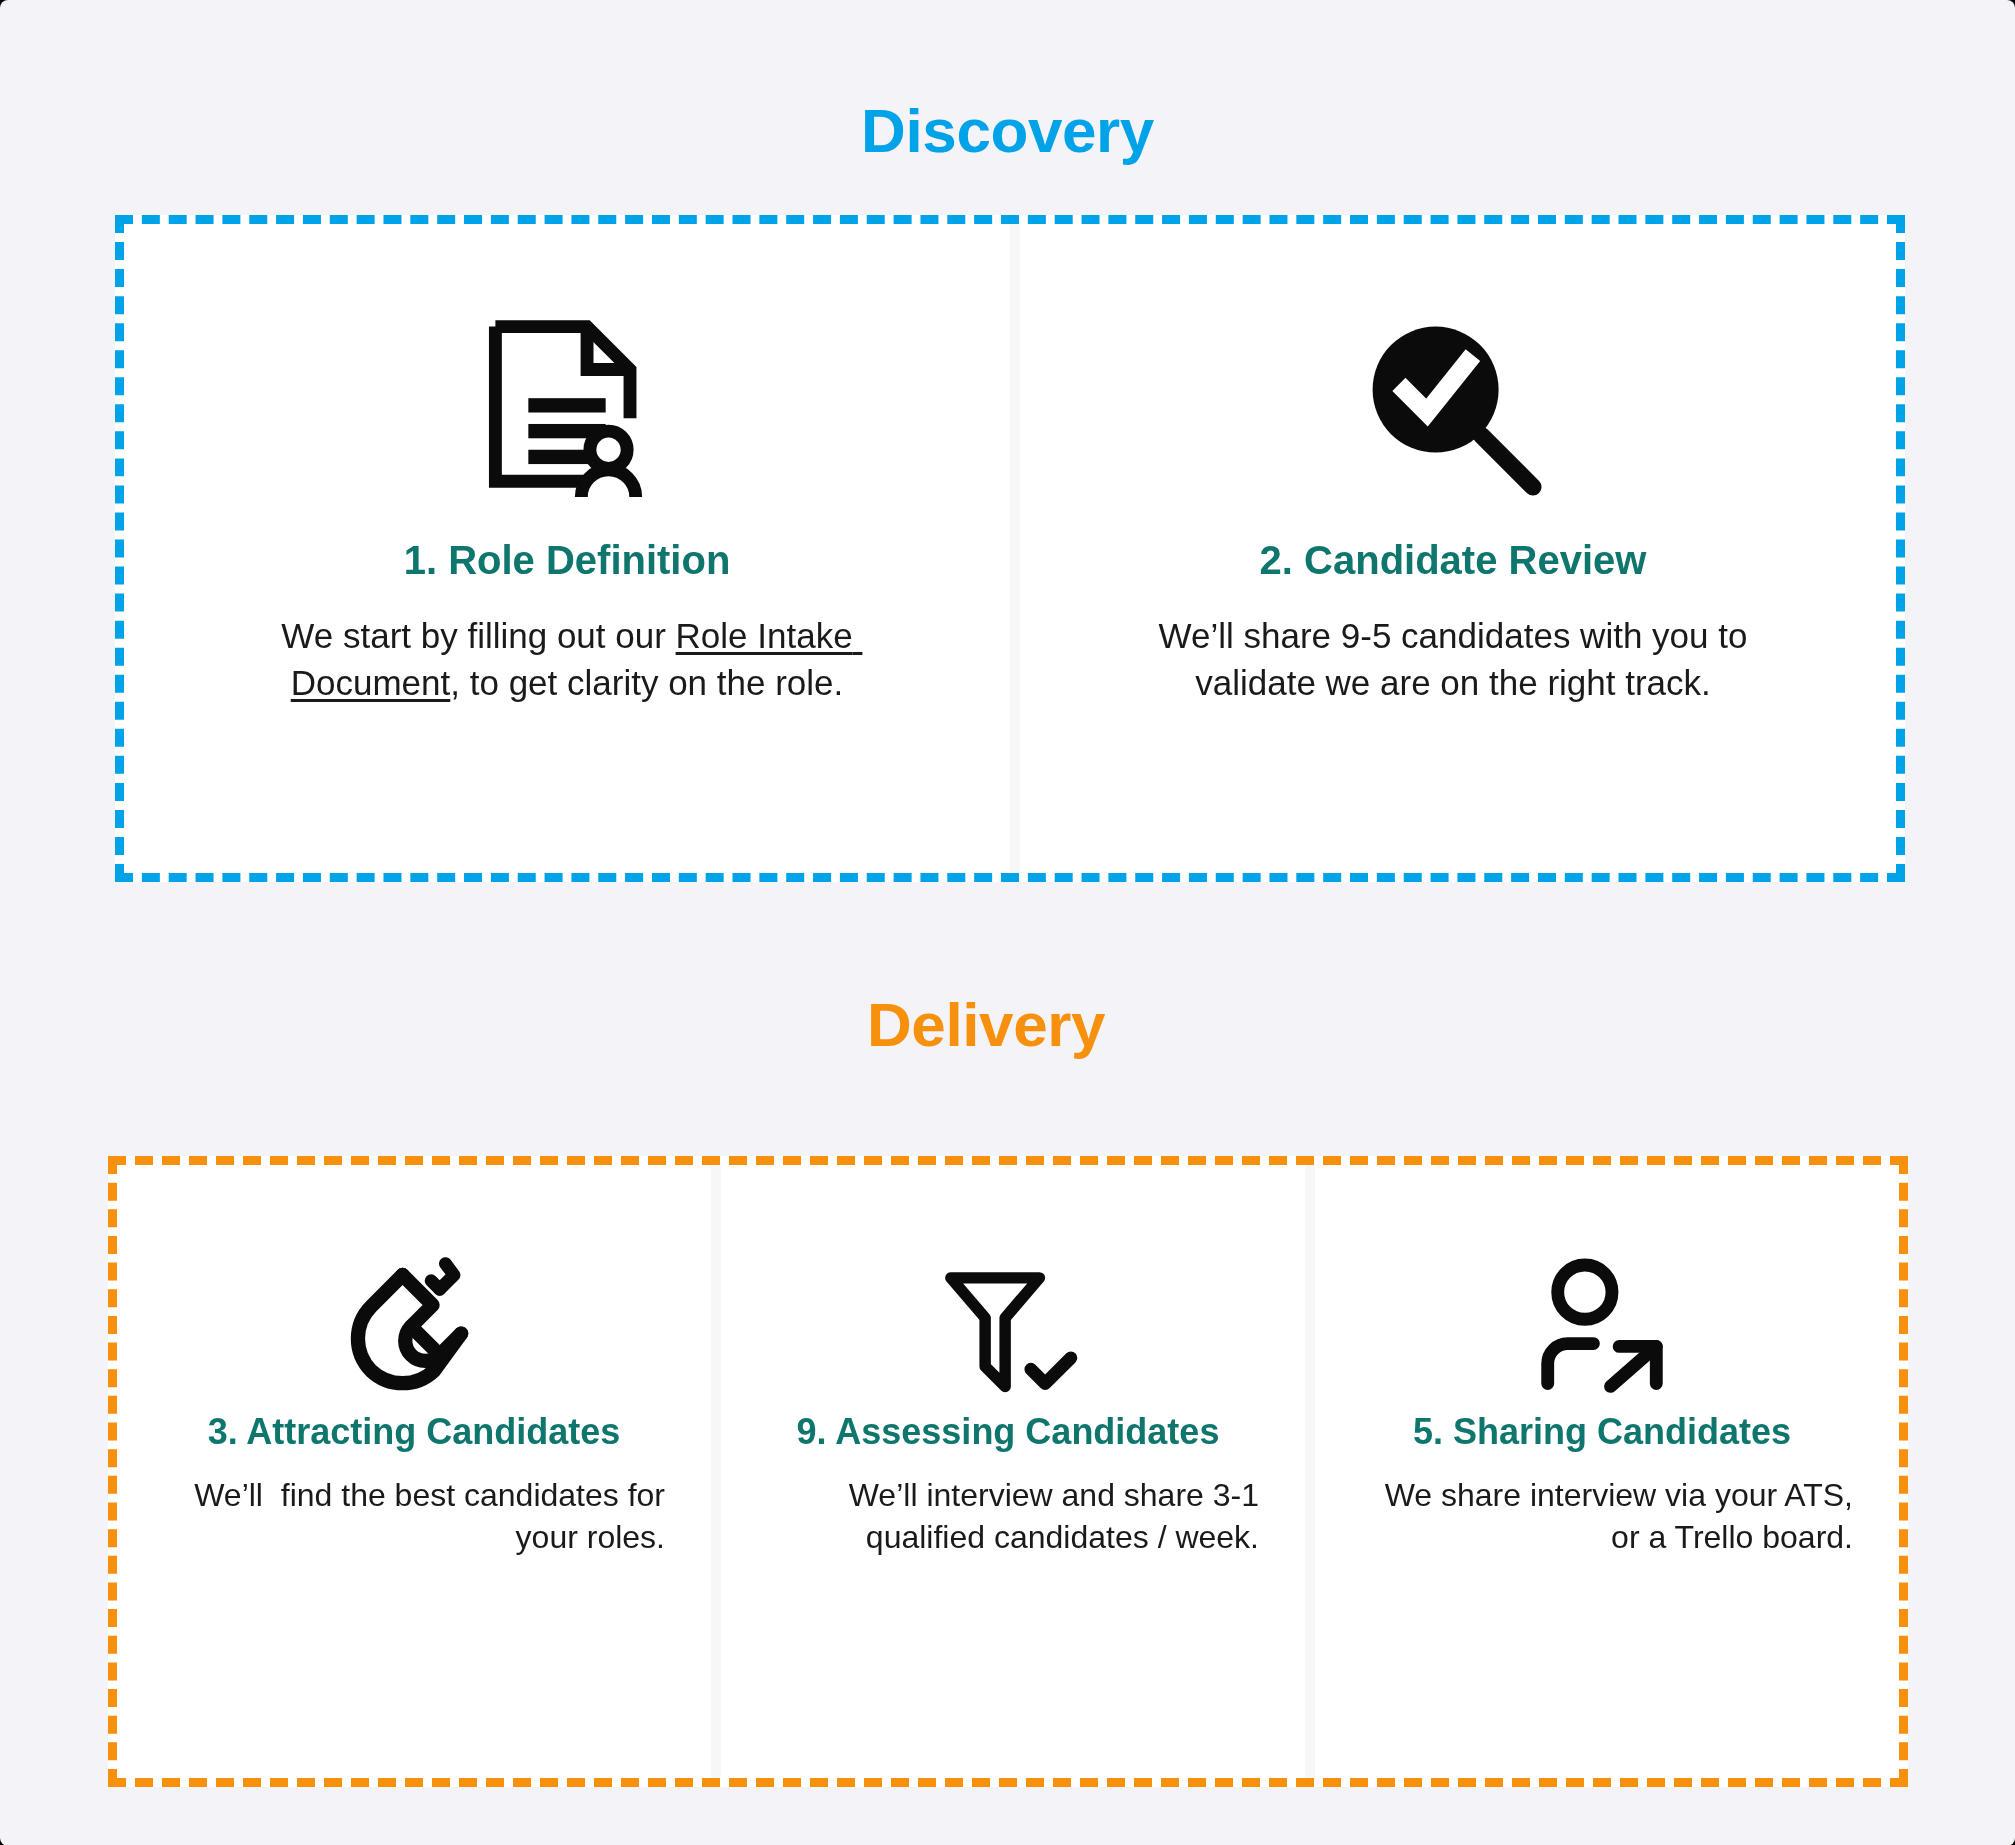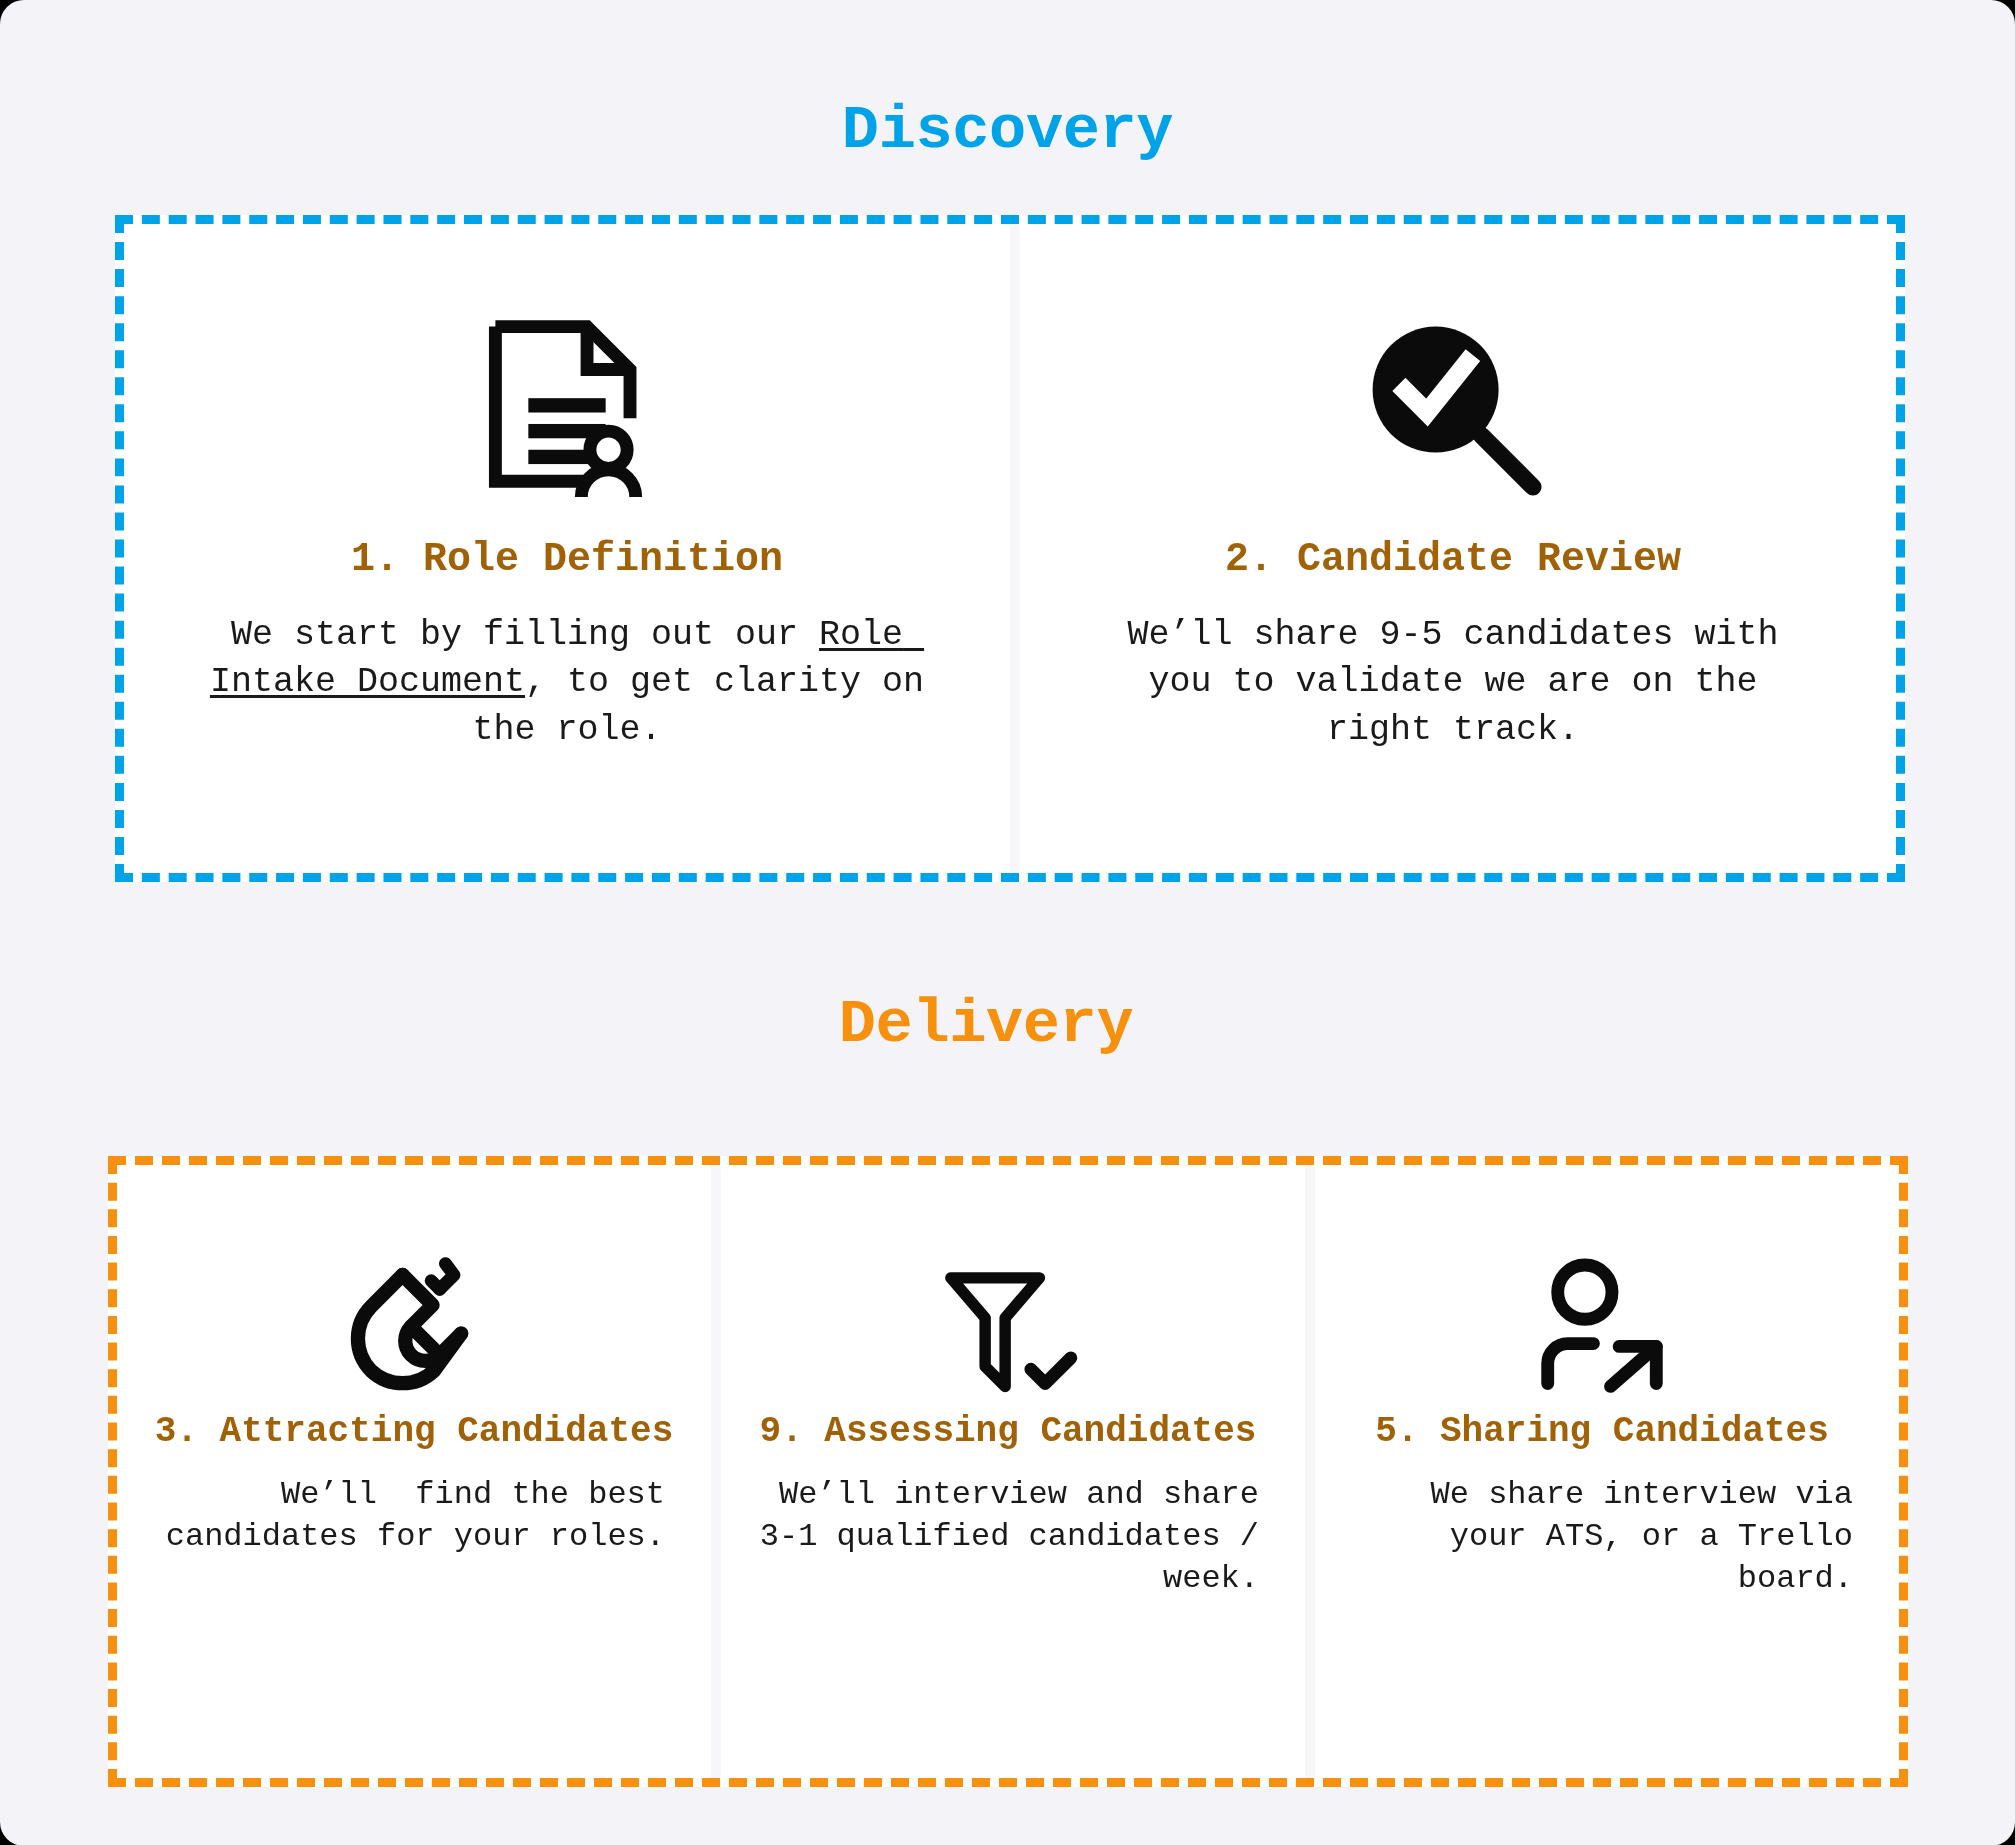--- a/index.html
+++ b/index.html
@@ -11,24 +11,23 @@
     width: 2015px;
     height: 1846px;
     font-family: "Liberation Sans", sans-serif;
   }
 
   .page {
     position: relative;
     width: 2015px;
     height: 1846px;
     background: #F4F3F7;
-    border-radius: 24px;
+    border-radius: 8px;
     overflow: hidden;
     box-sizing: border-box;
-    font-family: Liberation Mono, monospace;
   }
 
   
   .section-heading {
     width: 100%;
     text-align: center;
     font-weight: bold;
     letter-spacing: -0.4px;
     line-height: 1;
   }
@@ -98,21 +97,21 @@
     height: 194px;
     display: flex;
     align-items: center;
     justify-content: center;
   }
   .group-delivery .icon-wrap { height: 161px; }
 
   .card-title {
     font-size: 40px;
     font-weight: bold;
-    color: #a16207;
+    color: #0f766e;
     text-align: center;
     line-height: 1.15;
     margin-top: 7.2px;
   }
   .group-discovery .card-title { margin-top: 33px; }
   .group-delivery .card-title { font-size: 36px; margin-top: 5.7px; }
 
   .card-desc {
     font-size: 35px;
     color: #1A1A1A;

